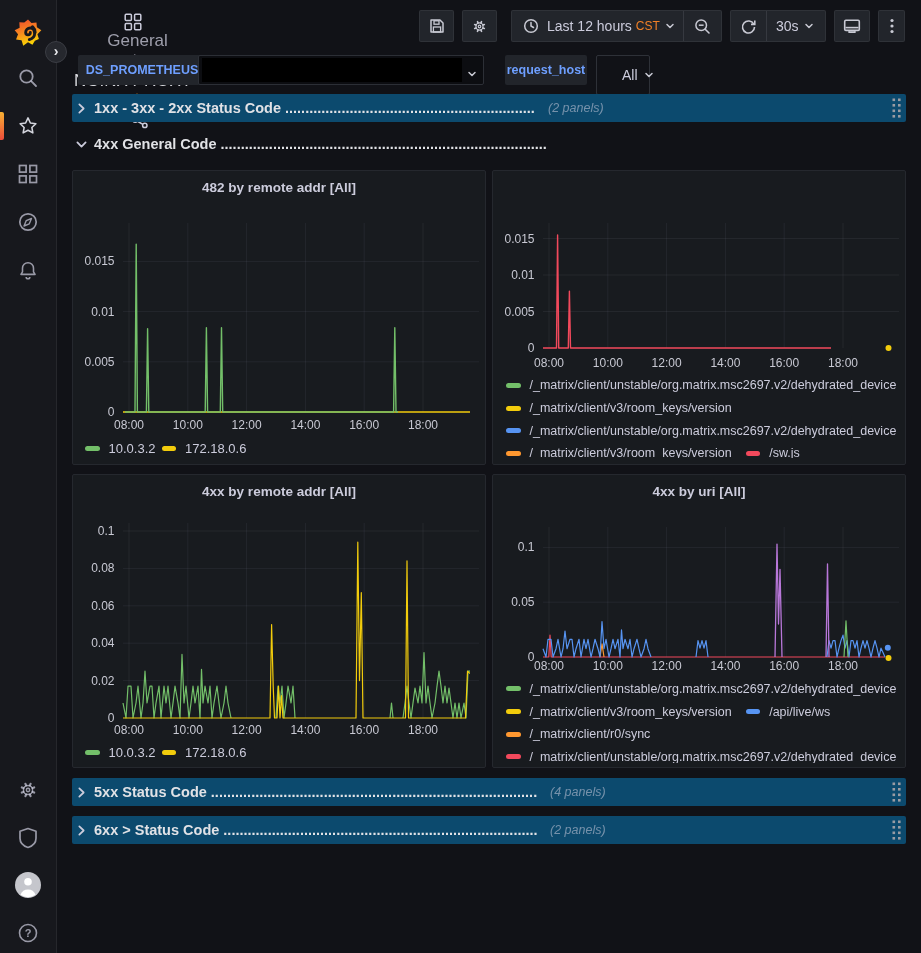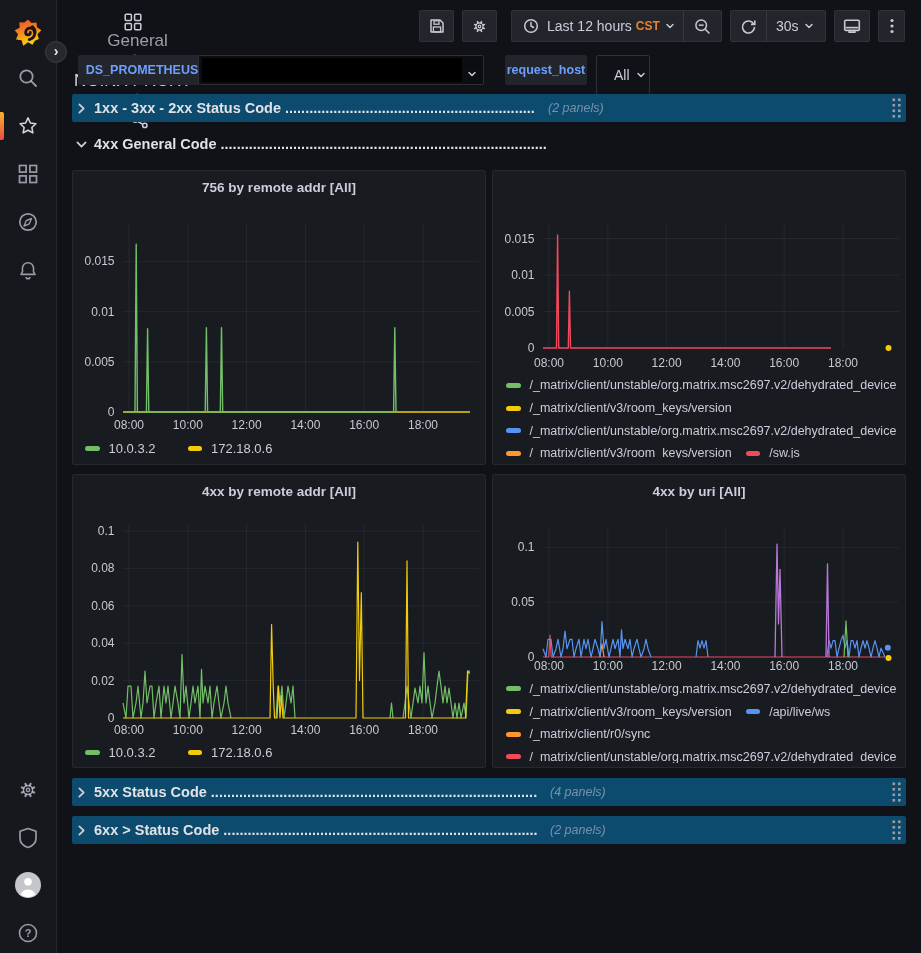--- a/index.html
+++ b/index.html
@@ -10,21 +10,21 @@
 .crumbs { position:absolute; left:17px; top:13px; display:flex; align-items:center; font-size:17px; color:#ccccdc;flex-direction:column; }
 .btn { position:absolute; top:10px; height:32px; background:#22252b; border:1px solid rgba(204,204,220,0.08); border-radius:2px; display:flex; align-items:center; justify-content:center; color:#ccccdc; }
 .varrow { position:absolute; left:57px; top:55px; height:30px; width:864px; }
 .varlabel { position:absolute; top:0; height:30px; background:#22252b; border-radius:2px; color:#6E9FFF; font-size:12.5px; font-weight:bold; display:flex; align-items:center; justify-content:center; }
 .rowhead { position:absolute; left:72px; width:834px; height:28px; display:flex; align-items:center; color:#e1e2e6; font-size:14.5px; font-weight:bold; padding-left:3px; }
 .rowbg { background:#0c4a6e; border-radius:2px; }
 .pcount { position:absolute; font-size:12.5px; font-style:italic; font-weight:normal; color:rgba(204,204,220,0.55); }
 .dragh { position:absolute; right:4px; top:4px; }
 .panel { position:absolute; width:414px; background:#181b1f; border:1px solid #25282e; border-radius:2px; overflow:hidden; }
 .ptitle { position:absolute; top:9px; left:0; width:100%; text-align:center; font-size:13.5px; font-weight:bold; color:#ccccdc; }
-.leg1 { position:absolute; left:12px; top:270px; font-size:13px; color:#ccccdc; display:flex; align-items:center;gap:26px; }
+.leg1 { position:absolute; left:12px; top:270px; font-size:13px; color:#ccccdc; display:flex; align-items:center; }
 .li { display:flex; align-items:center; }
 .sw { display:inline-block; width:14.5px; height:5px; border-radius:2.5px; margin-right:9px; }
 .legmulti { position:absolute; left:13px; width:400px; font-size:12.5px; color:#ccccdc; }
 .lr { height:22.7px; display:flex; align-items:center; white-space:nowrap; overflow:hidden; }
 .lt { margin-right:4px; }
 </style></head>
 <body>
 
 <div class="sidebar">
   <div class="sideicon" style="top:14px">
@@ -165,21 +165,21 @@
         <line x1="9.93" y1="7.01" x2="9.21" y2="5.26" stroke-width="2.4"></line>
       </g>
     </svg>
   </div>
 <div class="btn" style="left:511px;width:211px;justify-content:flex-start;padding-left:11px">
     <svg width="16" height="16" viewBox="0 0 16 16">
       <circle cx="8" cy="8" r="6.3" fill="none" stroke="#c8c9d3" stroke-width="1.5"></circle>
       <path d="M8 4.5V8l2.5 1.5" fill="none" stroke="#c8c9d3" stroke-width="1.5" stroke-linecap="round"></path>
     </svg>
     <span style="margin-left:8px;font-size:14px">Last 12 hours</span>
-    <span style="margin-left:4px;font-size:12px;font-weight:bold;color:#F08027">CST</span>
+    <span style="margin-left:4px;font-size:12px;font-weight:normal;color:#F08027">CST</span>
     <svg width="10" height="10" viewBox="0 0 10 10" style="margin-left:5px">
       <path d="M2 3.5l3 3 3-3" fill="none" stroke="#c8c9d3" stroke-width="1.5" stroke-linecap="round" stroke-linejoin="round"></path>
     </svg>
     <div style="position:absolute;right:37px;top:0;bottom:0;border-left:1px solid rgba(204,204,220,0.12)"></div>
     <div style="position:absolute;right:0;top:0;width:37px;height:100%;display:flex;align-items:center;justify-content:center">
       <svg width="17" height="17" viewBox="0 0 17 17">
         <circle cx="7.2" cy="7.2" r="5.3" fill="none" stroke="#c8c9d3" stroke-width="1.5"></circle>
         <line x1="4.8" y1="7.2" x2="9.6" y2="7.2" stroke="#c8c9d3" stroke-width="1.5"></line>
         <line x1="11.2" y1="11.2" x2="15" y2="15" stroke="#c8c9d3" stroke-width="1.6" stroke-linecap="round"></line>
       </svg>
@@ -215,21 +215,21 @@
 
 <div class="varrow">
   <div class="varlabel" style="left:21px;width:128px">DS_PROMETHEUS</div>
   <div style="position:absolute;left:141px;top:0;width:286px;height:30px;background:#0c0d11;border:1px solid #2c2f36;border-radius:2px">
      <div style="position:absolute;left:3px;top:2px;width:260px;height:24px;background:#000"></div>
      <div style="position:absolute;right:6px;top:9px"><svg width="10" height="10" viewBox="0 0 10 10">
           <path d="M2 3.5l3 3 3-3" fill="none" stroke="#c8c9d3" stroke-width="1.5" stroke-linecap="round" stroke-linejoin="round"></path>
         </svg></div>
   </div>
   <div class="varlabel" style="left:448px;width:82px">request_host</div>
-  <div style="position:absolute;left:539px;top:0;width:54px;height:40px;background:#111217;border:1px solid #2e3138;border-radius:2px;display:flex;align-items:center;padding-left:17px;color:#ccccdc;font-size:14px">All<span style="margin-left:6px;display:flex">
+  <div style="position:absolute;left:539px;top:0;width:54px;height:40px;background:#111217;border:1px solid #2e3138;border-radius:2px;display:flex;align-items:center;padding-left:25px;color:#ccccdc;font-size:14px">All<span style="margin-left:6px;display:flex">
         <svg width="10" height="10" viewBox="0 0 10 10">
           <path d="M2 3.5l3 3 3-3" fill="none" stroke="#c8c9d3" stroke-width="1.5" stroke-linecap="round" stroke-linejoin="round"></path>
         </svg>
       </span></div>
 </div>
 
 <div class="rowhead rowbg" style="top:94px">
     <svg width="13" height="13" viewBox="0 0 12 12" style="margin-right:6px">
       <path d="M4 2.2l4 3.8-4 3.8" fill="none" stroke="#ccccdc" stroke-width="1.6" stroke-linecap="round" stroke-linejoin="round"></path>
     </svg>
@@ -247,21 +247,21 @@
       </svg></span>
   </div>
 <div class="rowhead" style="top:130px">
     <svg width="13" height="13" viewBox="0 0 12 12" style="margin-right:6px">
       <path d="M2.2 4l3.8 4 3.8-4" fill="none" stroke="#ccccdc" stroke-width="1.6" stroke-linecap="round" stroke-linejoin="round"></path>
     </svg>
     <span>4xx General Code .................................................................................</span>
   </div>
 
 <div class="panel" style="left:72px;top:170px;height:295px">
-  <div class="ptitle">756 by remote addr [All]</div>
+  <div class="ptitle">482 by remote addr [All]</div>
   <svg width="412" height="293" style="position:absolute;left:0;top:0">
 <line x1="56" y1="52" x2="56" y2="241" stroke="rgba(204,204,220,0.07)" stroke-width="1"></line>
 <line x1="114.8" y1="52" x2="114.8" y2="241" stroke="rgba(204,204,220,0.07)" stroke-width="1"></line>
 <line x1="173.6" y1="52" x2="173.6" y2="241" stroke="rgba(204,204,220,0.07)" stroke-width="1"></line>
 <line x1="232.4" y1="52" x2="232.4" y2="241" stroke="rgba(204,204,220,0.07)" stroke-width="1"></line>
 <line x1="291.2" y1="52" x2="291.2" y2="241" stroke="rgba(204,204,220,0.07)" stroke-width="1"></line>
 <line x1="350.0" y1="52" x2="350.0" y2="241" stroke="rgba(204,204,220,0.07)" stroke-width="1"></line>
 <text x="41.5" y="245" text-anchor="end" font-size="12" fill="#c8c9d3">0</text>
 <line x1="50" y1="190.8" x2="406" y2="190.8" stroke="rgba(204,204,220,0.07)" stroke-width="1"></line>
 <text x="41.5" y="194.8" text-anchor="end" font-size="12" fill="#c8c9d3">0.005</text>

